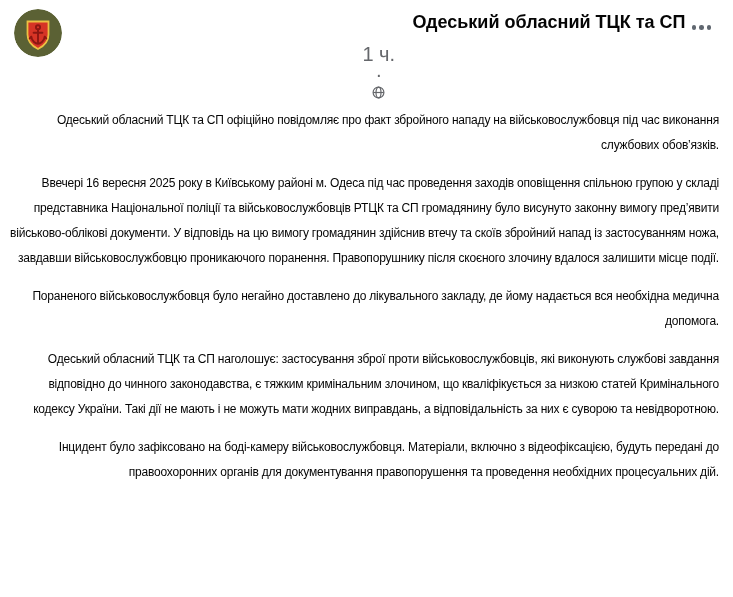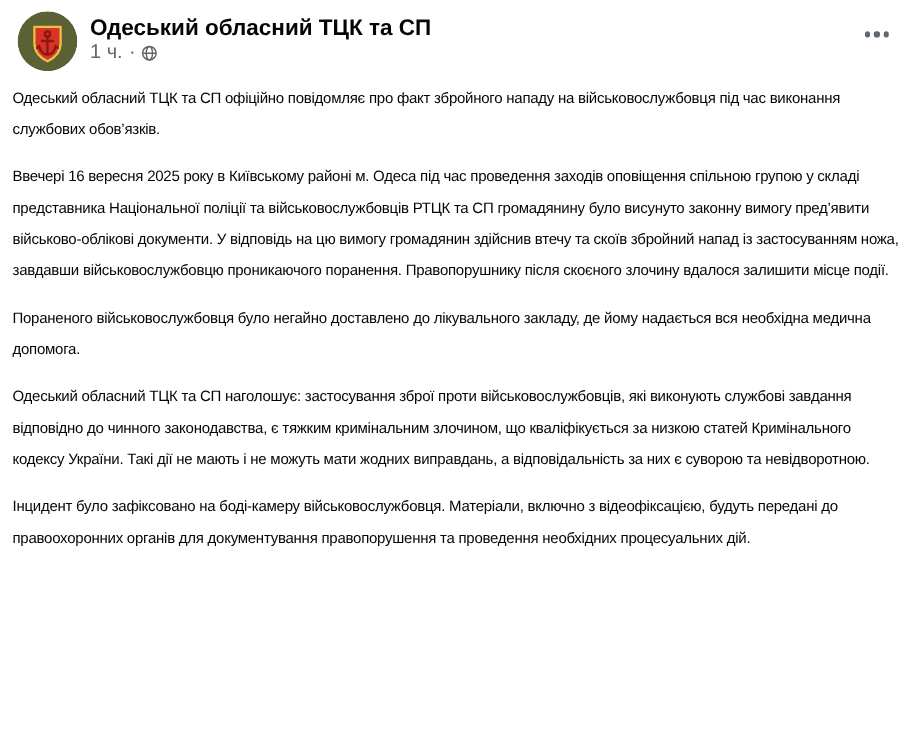--- a/index.html
+++ b/index.html
@@ -8,20 +8,21 @@
     padding: 0;
     background: #ffffff;
     font-family: "Liberation Sans", "DejaVu Sans", sans-serif;
   }
   .post-card {
     width: 733px;
     height: 570px;
     background: #ffffff;
     overflow: hidden;
     position: relative;
+    text-align: right;
   }
   
   .post-header {
     display: flex;
     align-items: flex-start;
     padding: 9px 14px 2px 14px;
   }
   .avatar {
     width: 48px;
     height: 48px;
@@ -41,24 +42,25 @@
     font-weight: 700;
     color: #050505;
     line-height: 24px;
     padding-top: 1px;
     cursor: pointer;
   }
   .sub-row {
     display: flex;
     align-items: center;
     gap: 4px;
-    margin-top: 0;
+    margin-top: 12px;
     color: #65676B;
-    font-size: 16px;
+    font-size: 20px;
     line-height: 16px;
+    flex-direction: column;
   }
   .sub-row .timestamp { cursor: pointer; }
   .sub-row .sep { margin: 0 1px; }
   .globe { display: inline-flex; align-items: center; }
   .globe svg { display: block; }
   .more-btn {
     flex: 0 0 auto;
     display: flex;
     align-items: center;
     gap: 3px;

